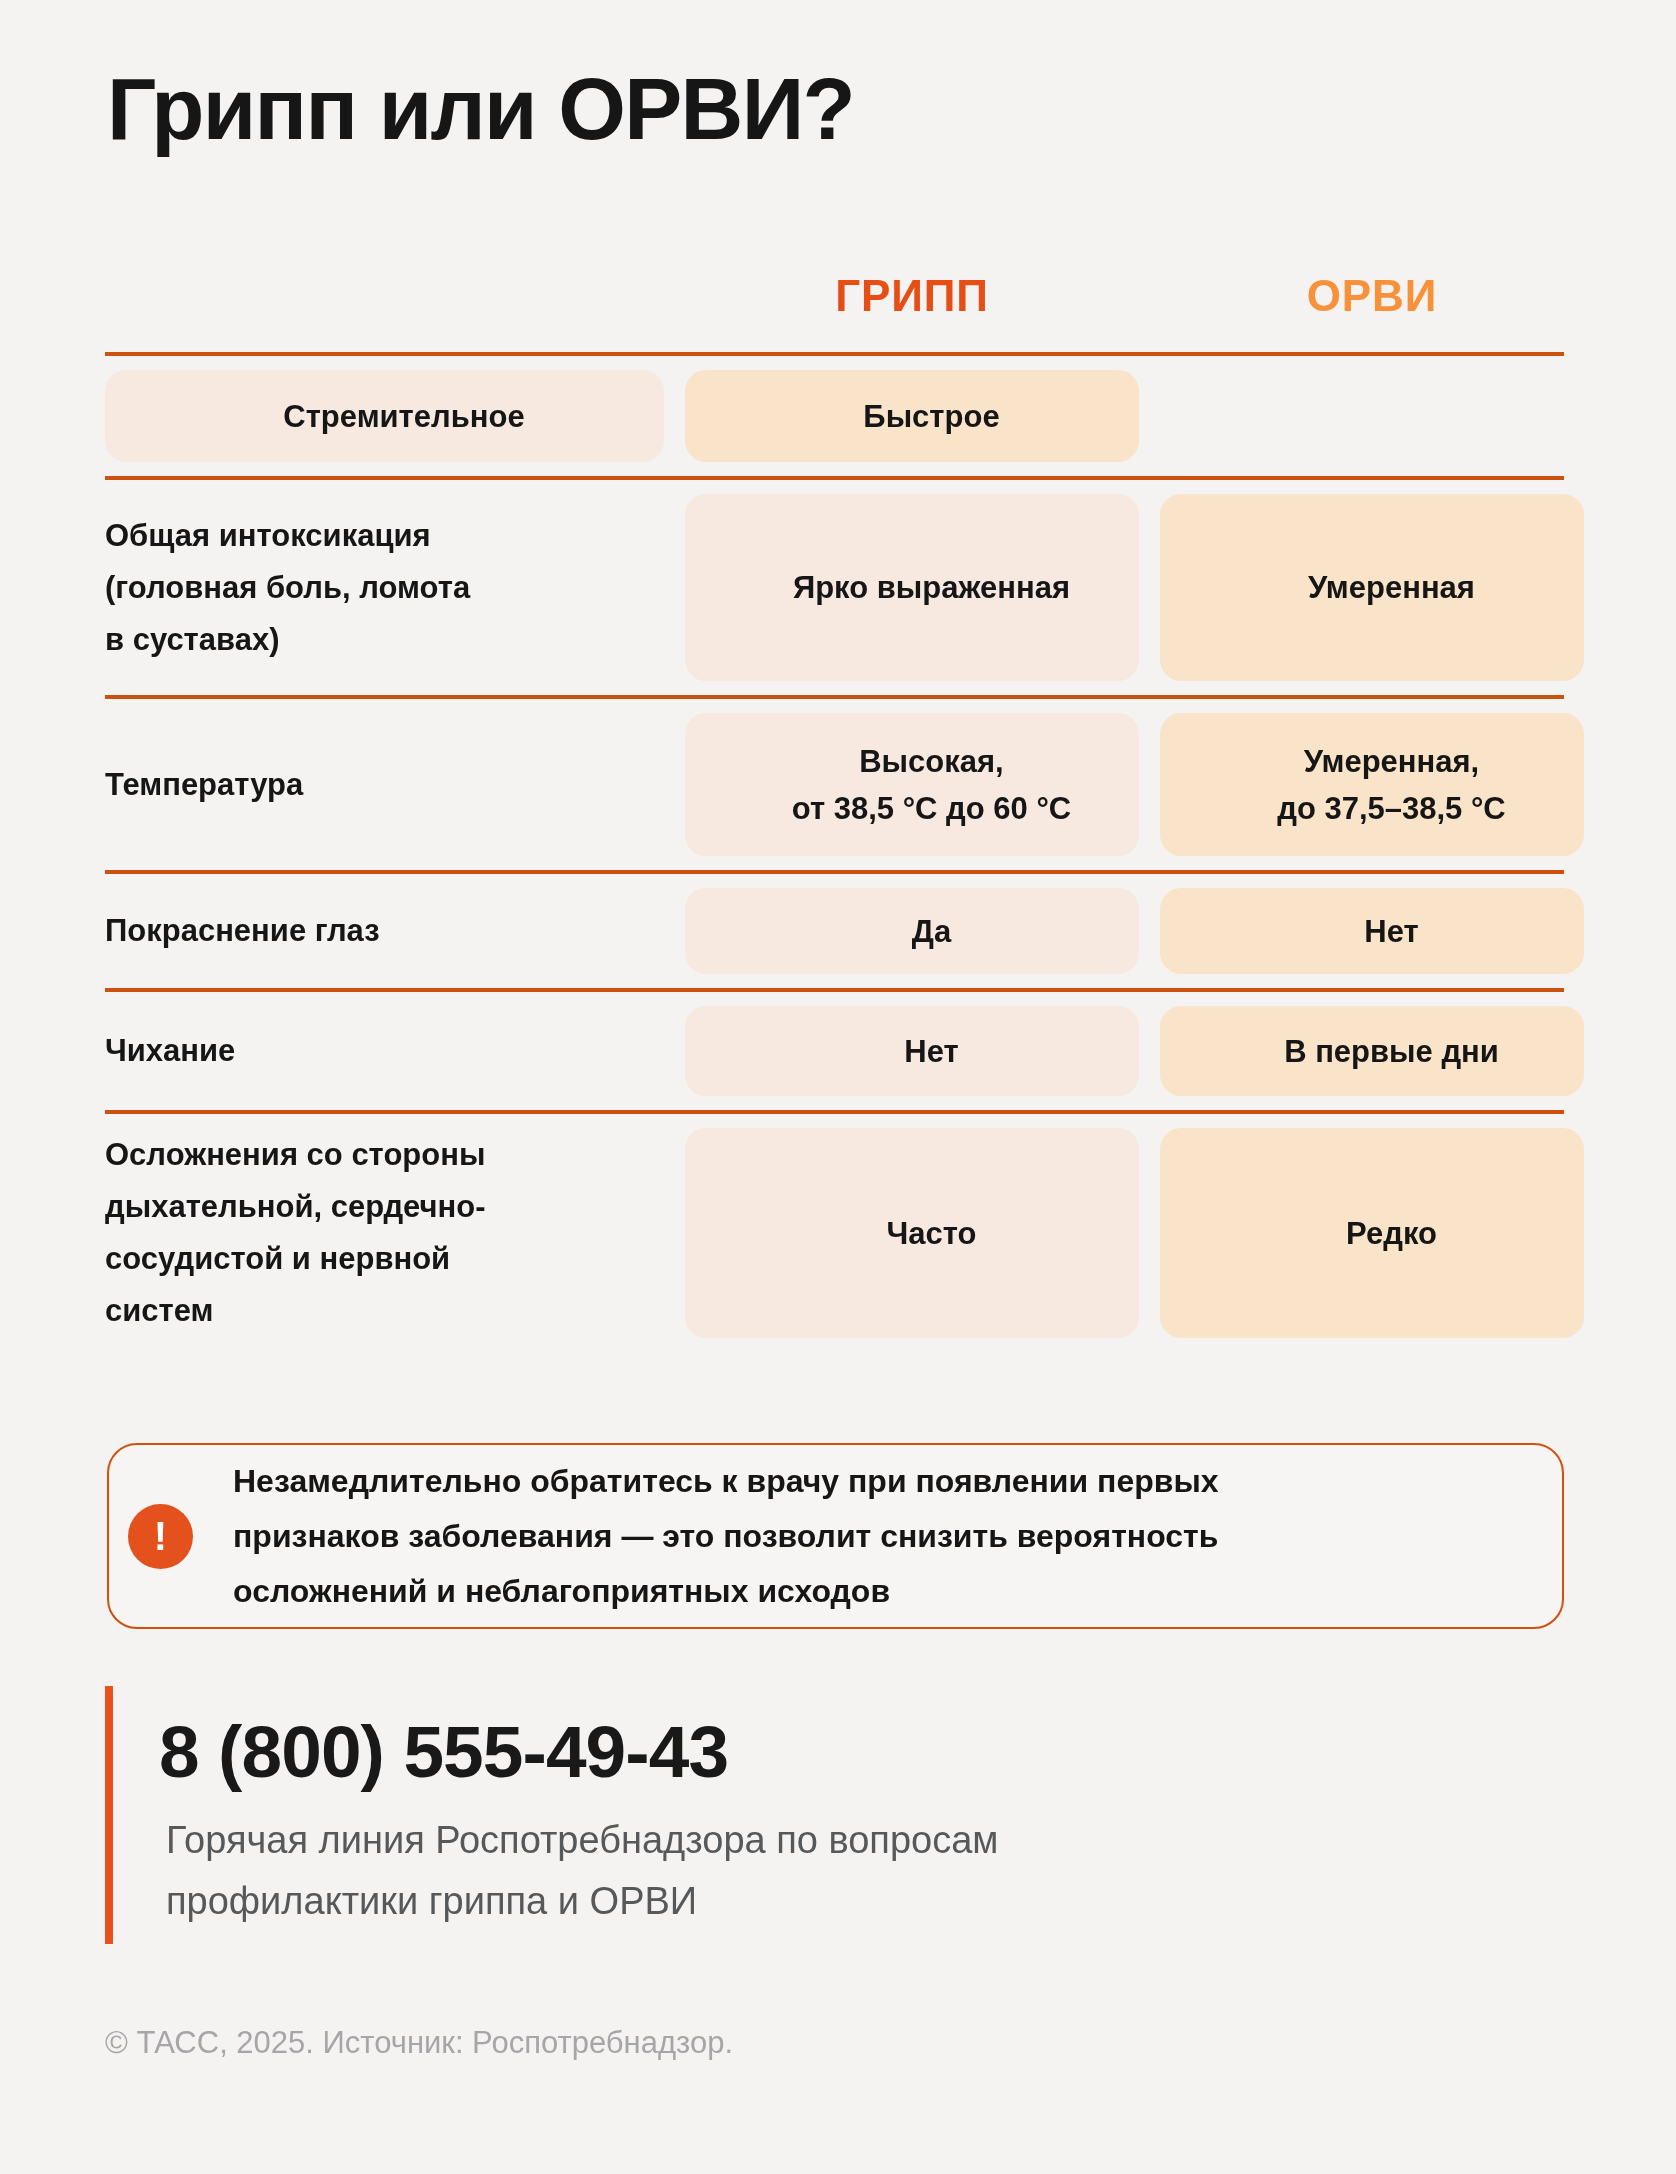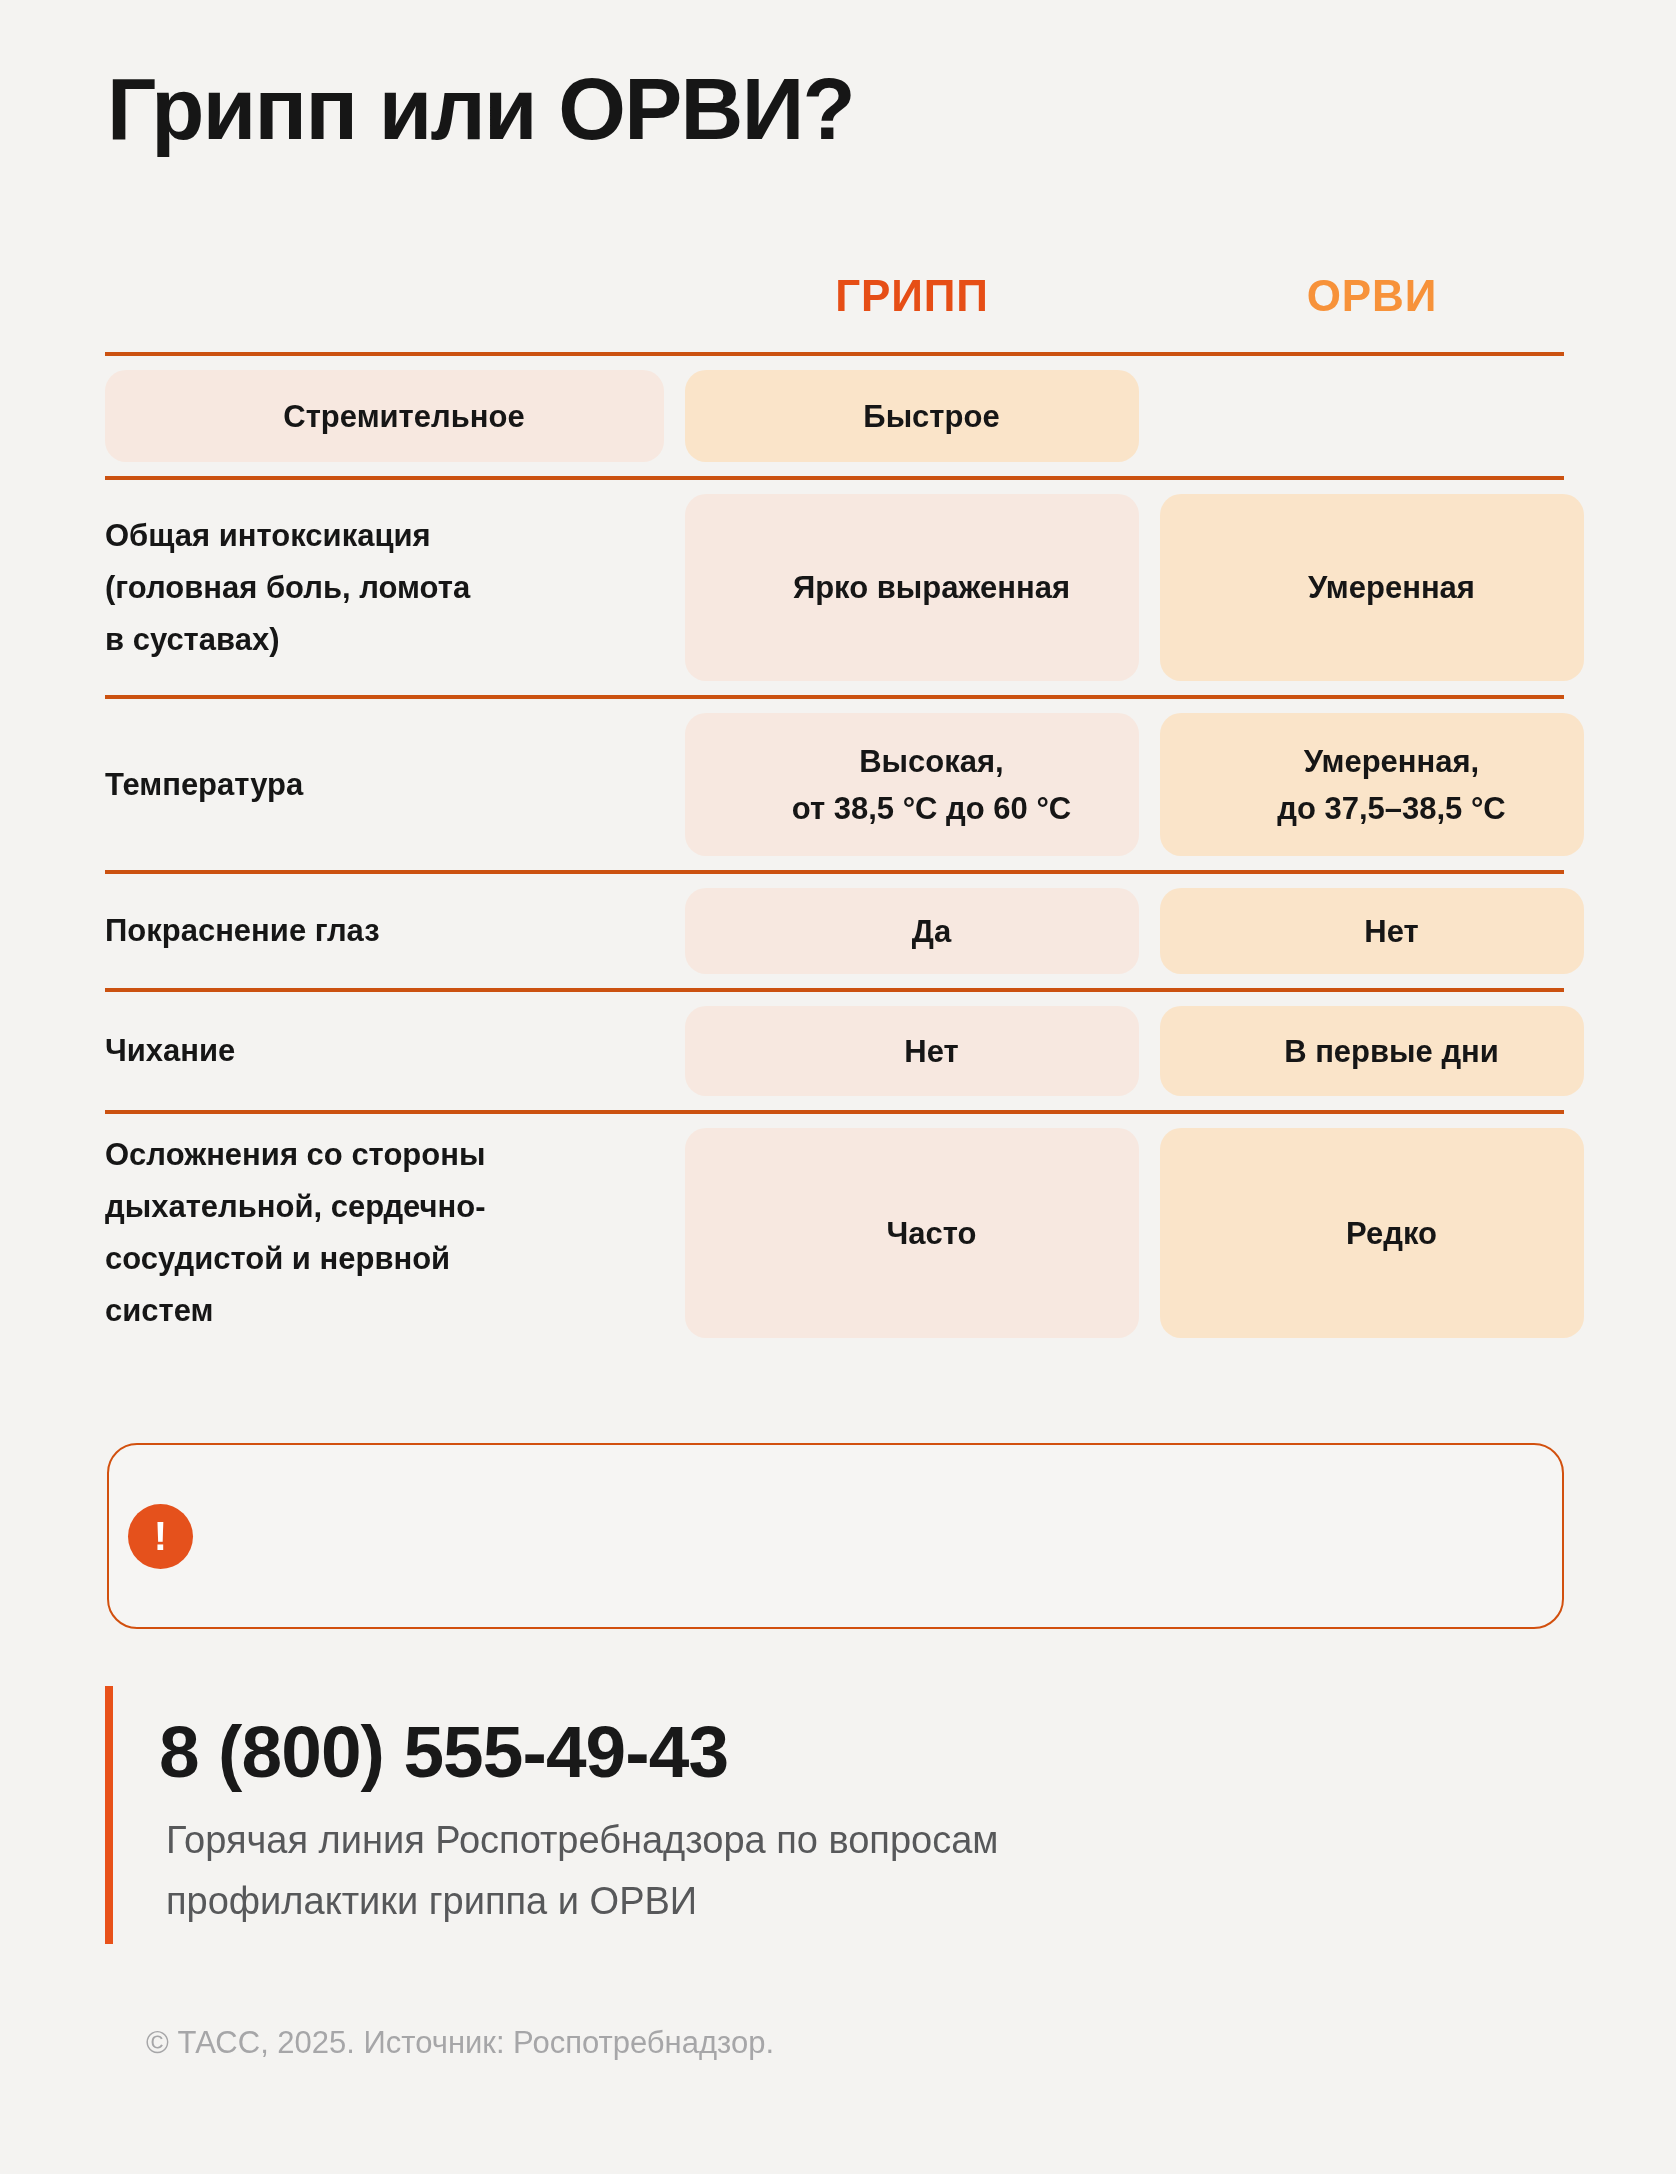--- a/index.html
+++ b/index.html
@@ -93,21 +93,21 @@
   }
   .hotline-desc {
     position: absolute; left: 166px; top: 1810px;
     font-size: 38px; font-weight: 400; line-height: 61px;
     color: #57585a; white-space: pre-line;
   }
 
   
   .footer {
     position: absolute; left: 105px; top: 2025px;
-    font-size: 31px; color: #a6a6a8; margin-left: 41px;
+    font-size: 31px; color: #a6a6a8;
   }
 </style>
 </head>
 <body>
 
 <div class="page">
 
   <h1 class="title">Грипп или ОРВИ?</h1>
 
   <div class="ctable">
@@ -159,20 +159,23 @@
       <div class="cell gripp-cell">Часто</div>
       <div class="cell orvi-cell">Редко</div>
     </div>
 
   </div>
 
   <div class="warning">
     <div class="warn-icon">
       <span>!</span>
     </div>
+    <p>Незамедлительно обратитесь к врачу при появлении первых
+признаков заболевания — это позволит снизить вероятность
+осложнений и неблагоприятных исходов</p>
   </div>
 
   <div class="hotline-bar"></div>
   <div class="phone">8 (800) 555-49-43</div>
   <div class="hotline-desc">Горячая линия Роспотребнадзора по вопросам
 профилактики гриппа и ОРВИ</div>
 
   <div class="footer">© ТАСС, 2025. Источник: Роспотребнадзор.</div>
 
 </div>

